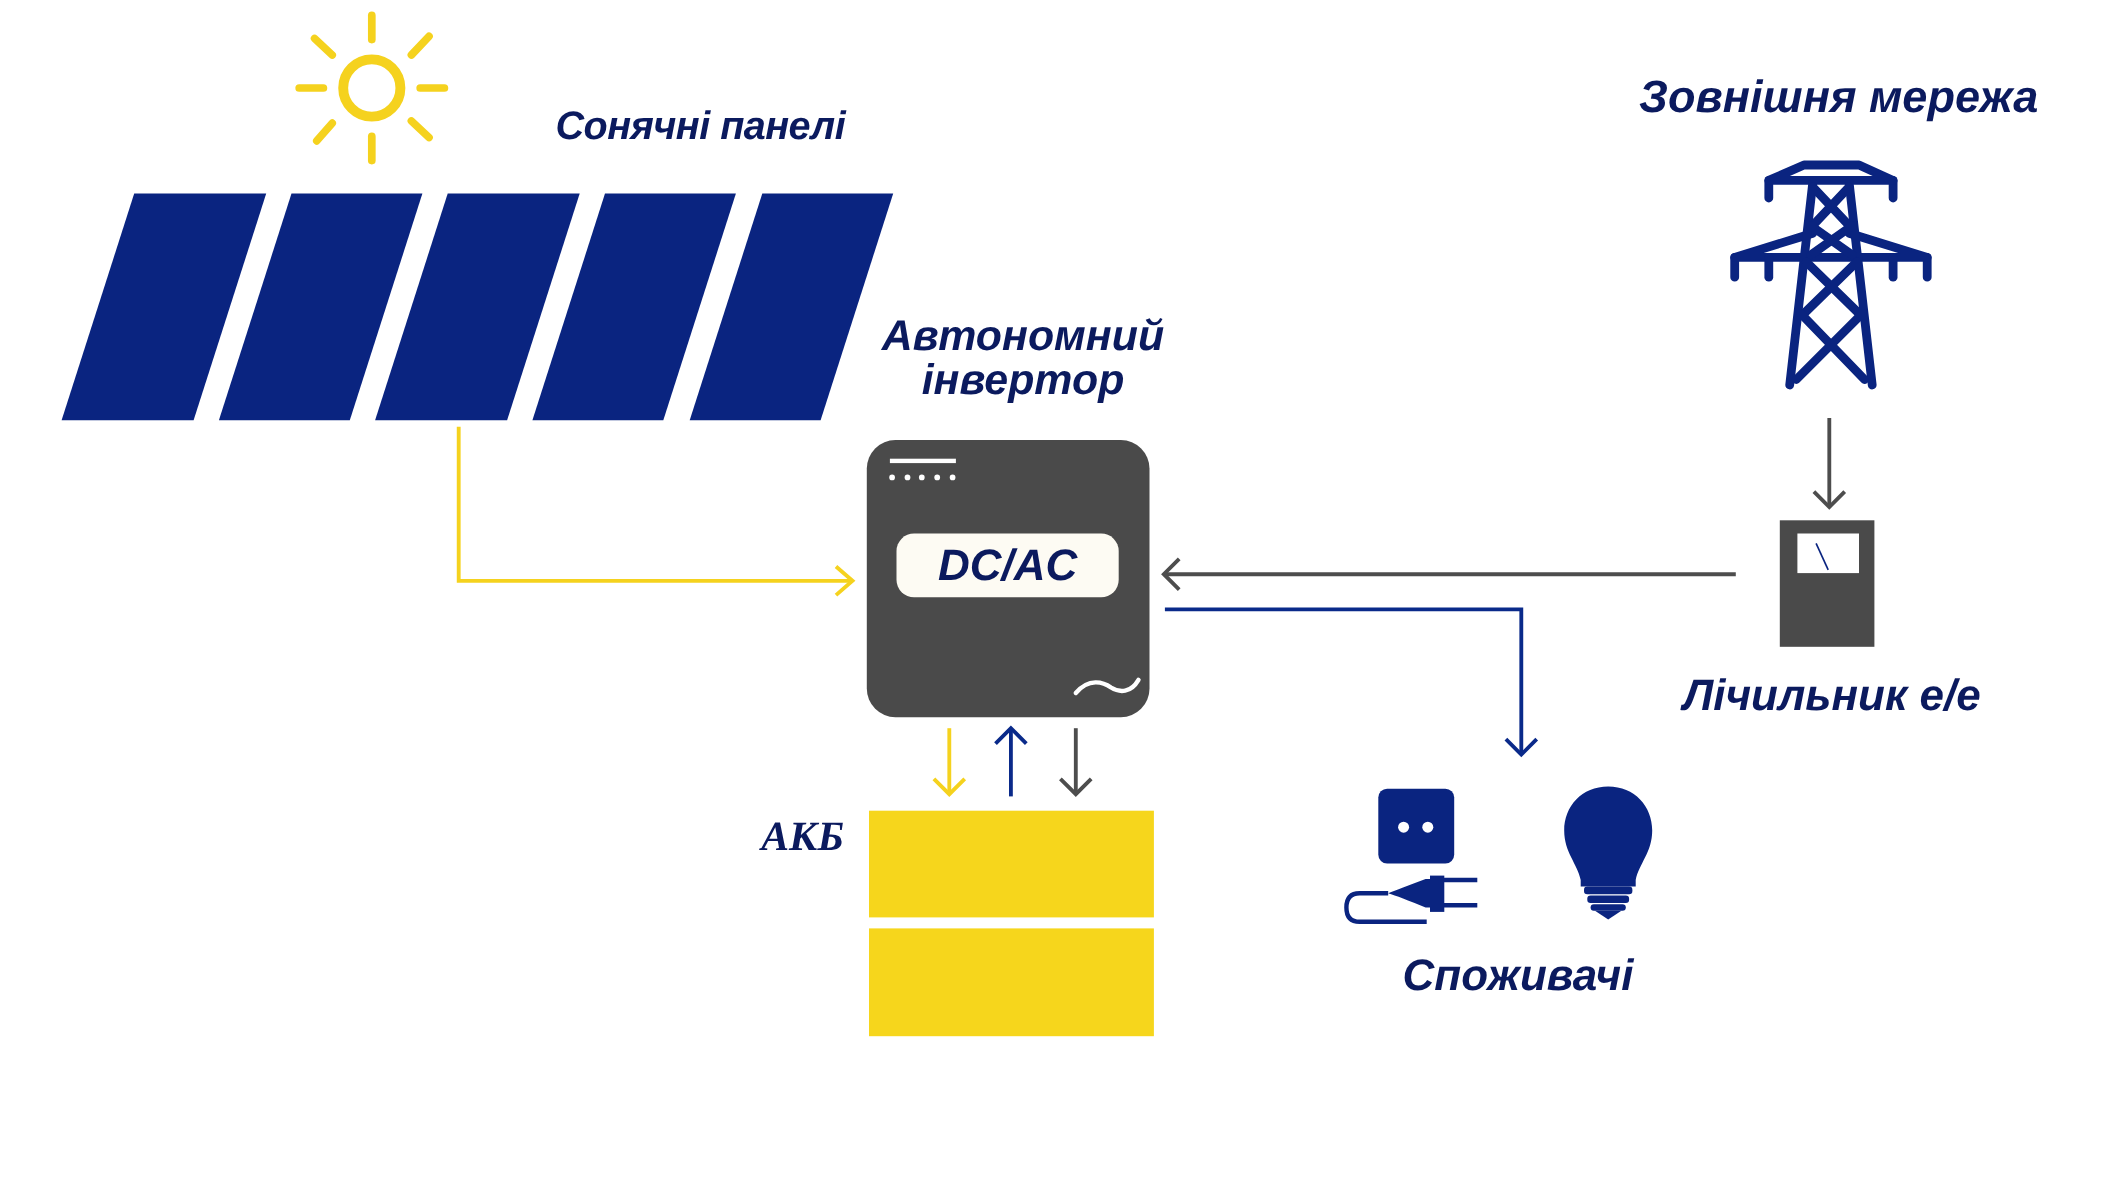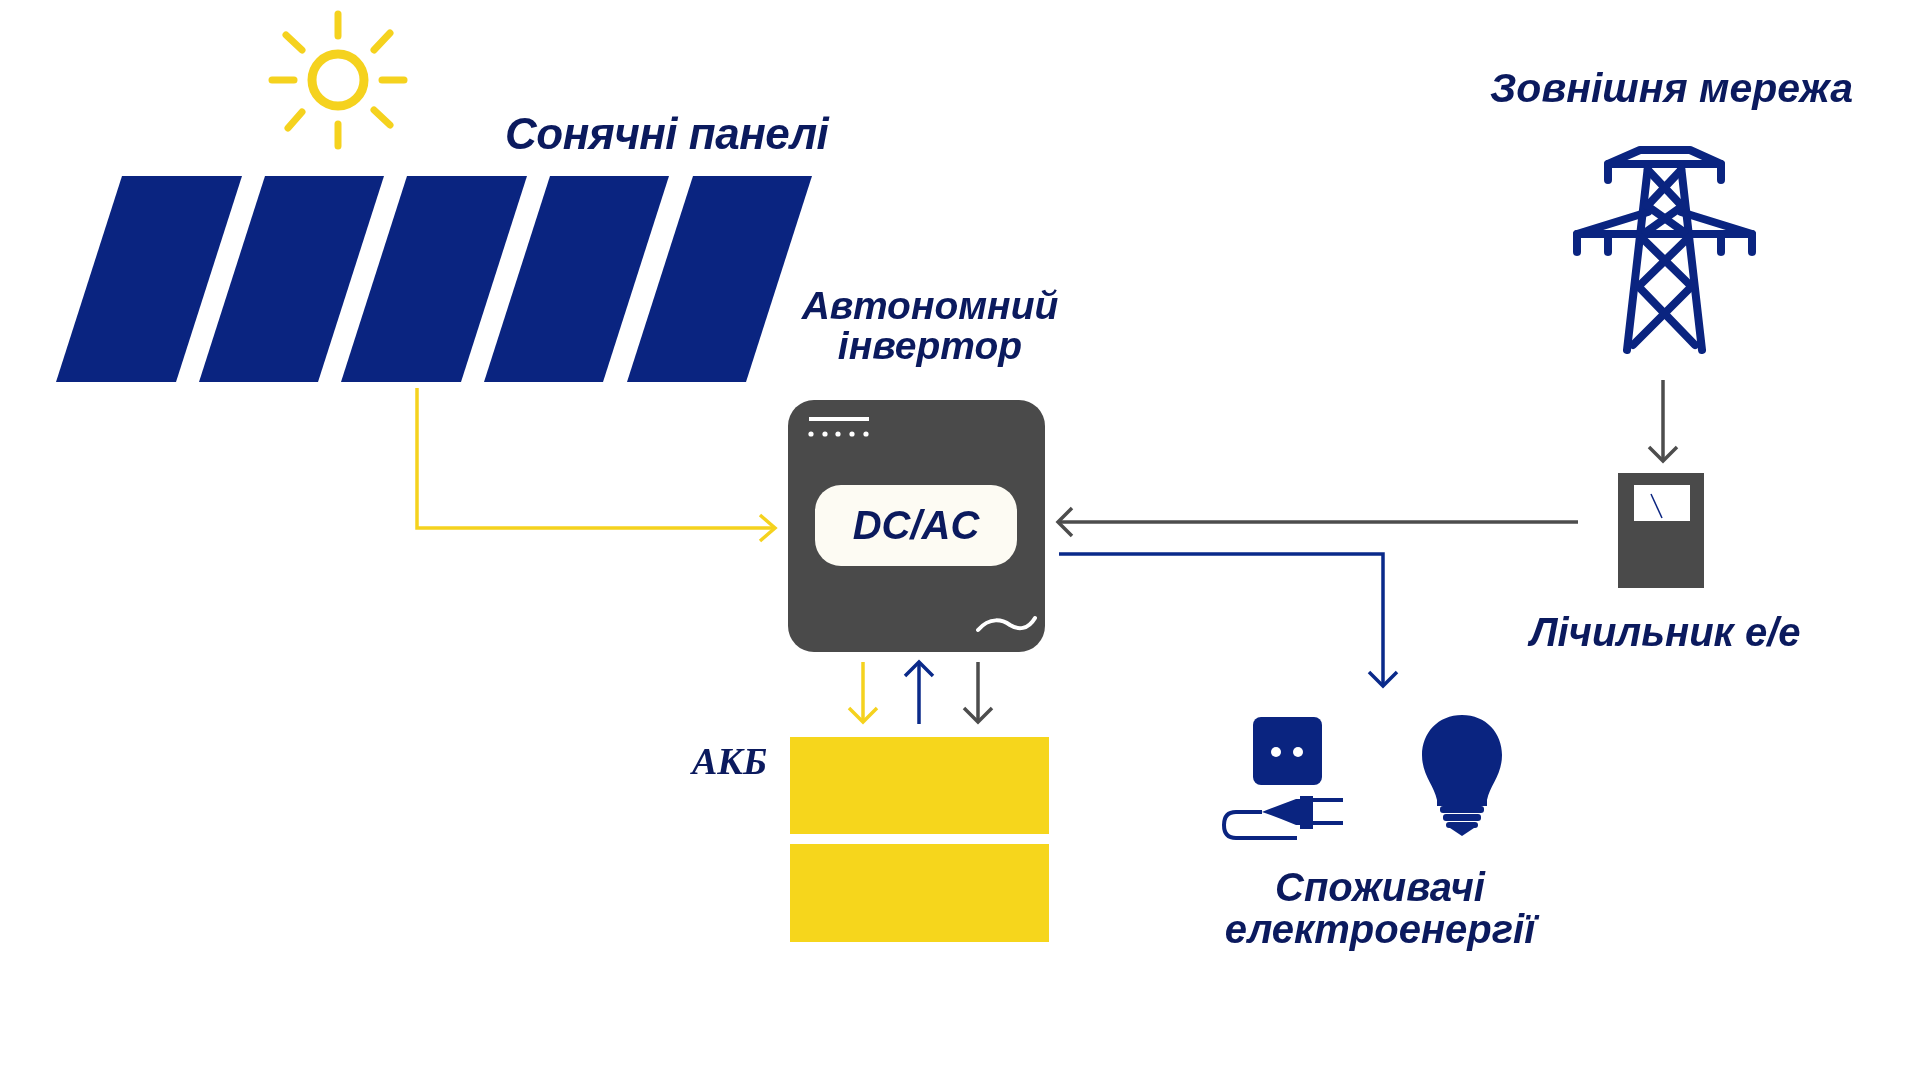--- a/index.html
+++ b/index.html
@@ -7,29 +7,29 @@
     #stage { position: absolute; left: 0; top: 0; width: 1920px; height: 1090px; }
     .lbl {
       position: absolute;
       font-family: "Liberation Sans", sans-serif;
       font-style: italic;
       font-weight: bold;
       color: #0b1a5e;
       white-space: nowrap;
       line-height: 1;
     }
-    #lbl-panels { left: 505px; top: 112px; font-size: 44px; letter-spacing: -0.5px; }
+    #lbl-panels { left: 505px; top: 96px; font-size: 36px; letter-spacing: -0.5px; }
     #lbl-inverter { left: 780px; top: 286px; width: 300px; text-align: center; font-size: 39px; line-height: 40px; }
     #lbl-grid { left: 1490px; top: 68px; font-size: 41px; }
     #lbl-meter { left: 1530px; top: 612px; font-size: 40px; text-align: center; }
     #lbl-battery { left: 692px; top: 742px; font-size: 38px; font-family: Liberation Serif, serif; }
     #lbl-consumers { left: 1190px; top: 866px; width: 380px; text-align: center; font-size: 40px; line-height: 42px; }
     .dcac {
-      position: absolute; left: 815px; top: 485px; width: 202px; height: 81px;
-      background: #fdfbf3; border-radius: 26px;
+      position: absolute; left: 815px; top: 485px; width: 202px; height: 58px;
+      background: #fdfbf3; border-radius: 16px;
       font-family: "Liberation Sans", sans-serif; font-style: italic; font-weight: bold;
       font-size: 40px; color: #0b1a5e;
       display: flex; align-items: center; justify-content: center;
     }
   </style>
 </head>
 <body>
 
 <div id="stage">
   <svg width="1920" height="1090" viewBox="0 0 1920 1090" xmlns="http://www.w3.org/2000/svg">
@@ -164,15 +164,14 @@
     <div>Автономний</div>
     <div>інвертор</div>
   </div>
 
   <div class="lbl" id="lbl-meter">Лічильник е/е</div>
 
   <div class="lbl" id="lbl-battery">АКБ</div>
 
   <div class="lbl" id="lbl-consumers">
     <div>Споживачі</div>
-    <div>електроенергії</div>
   </div>
 </div>
 
 </body></html>

